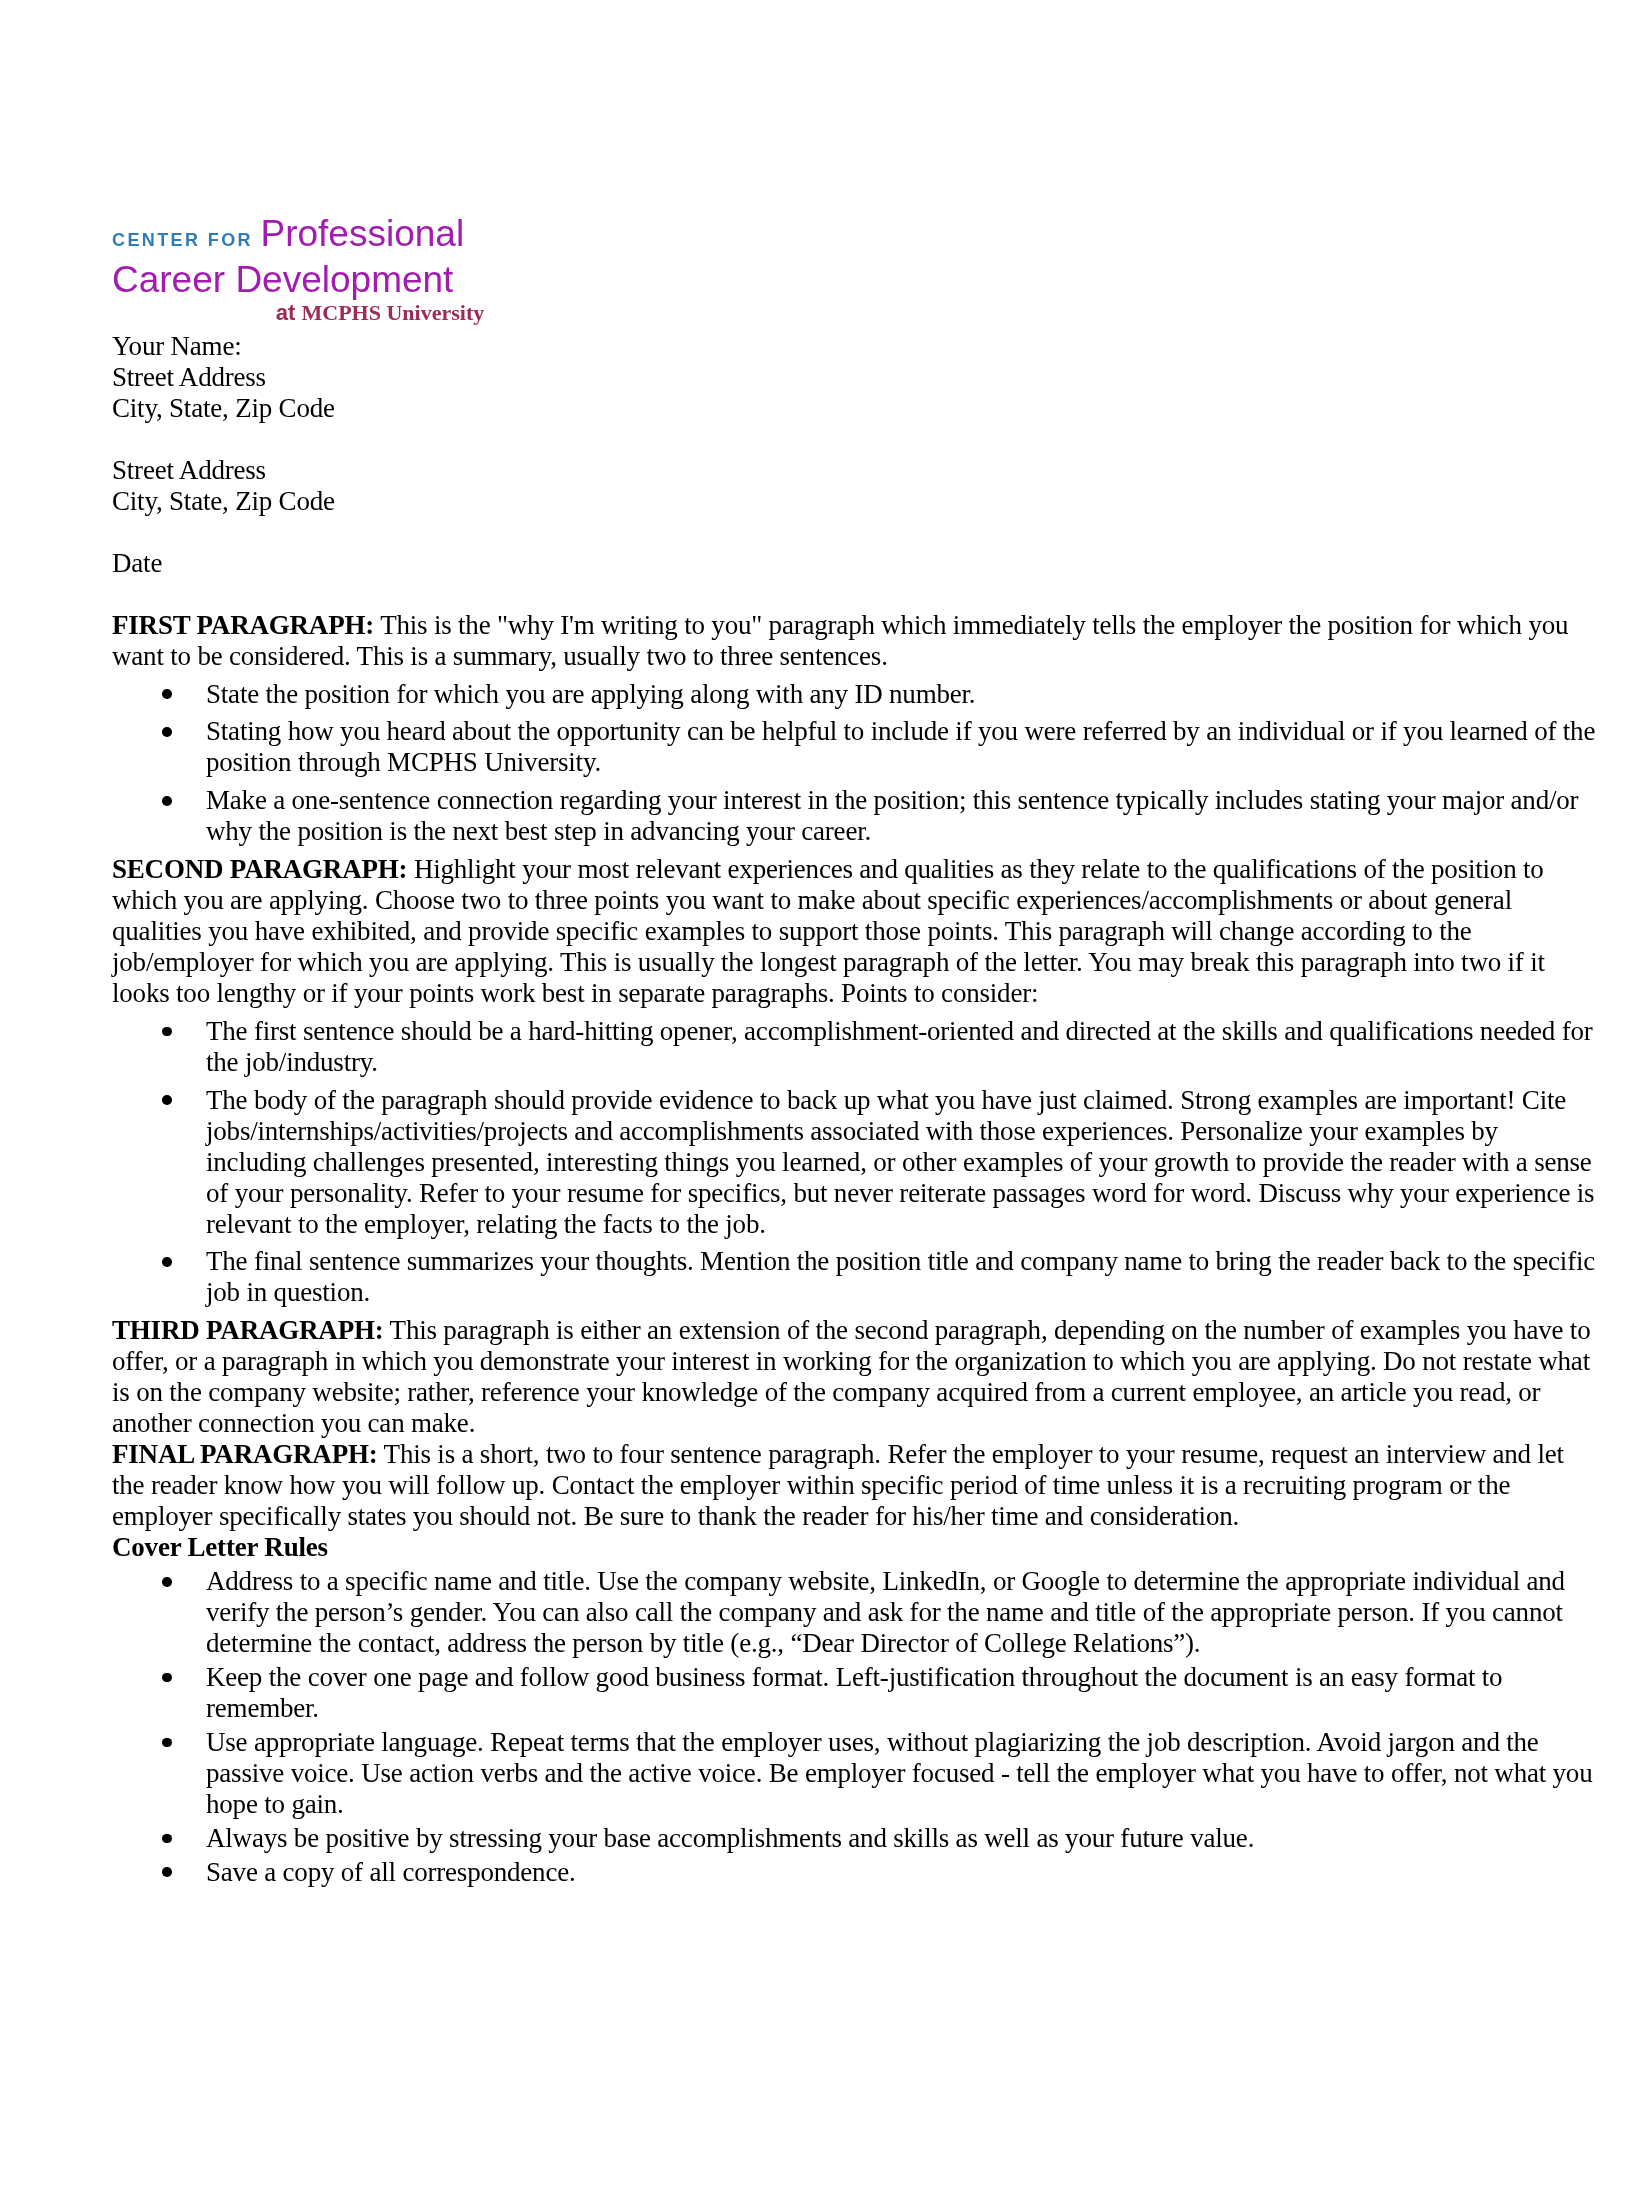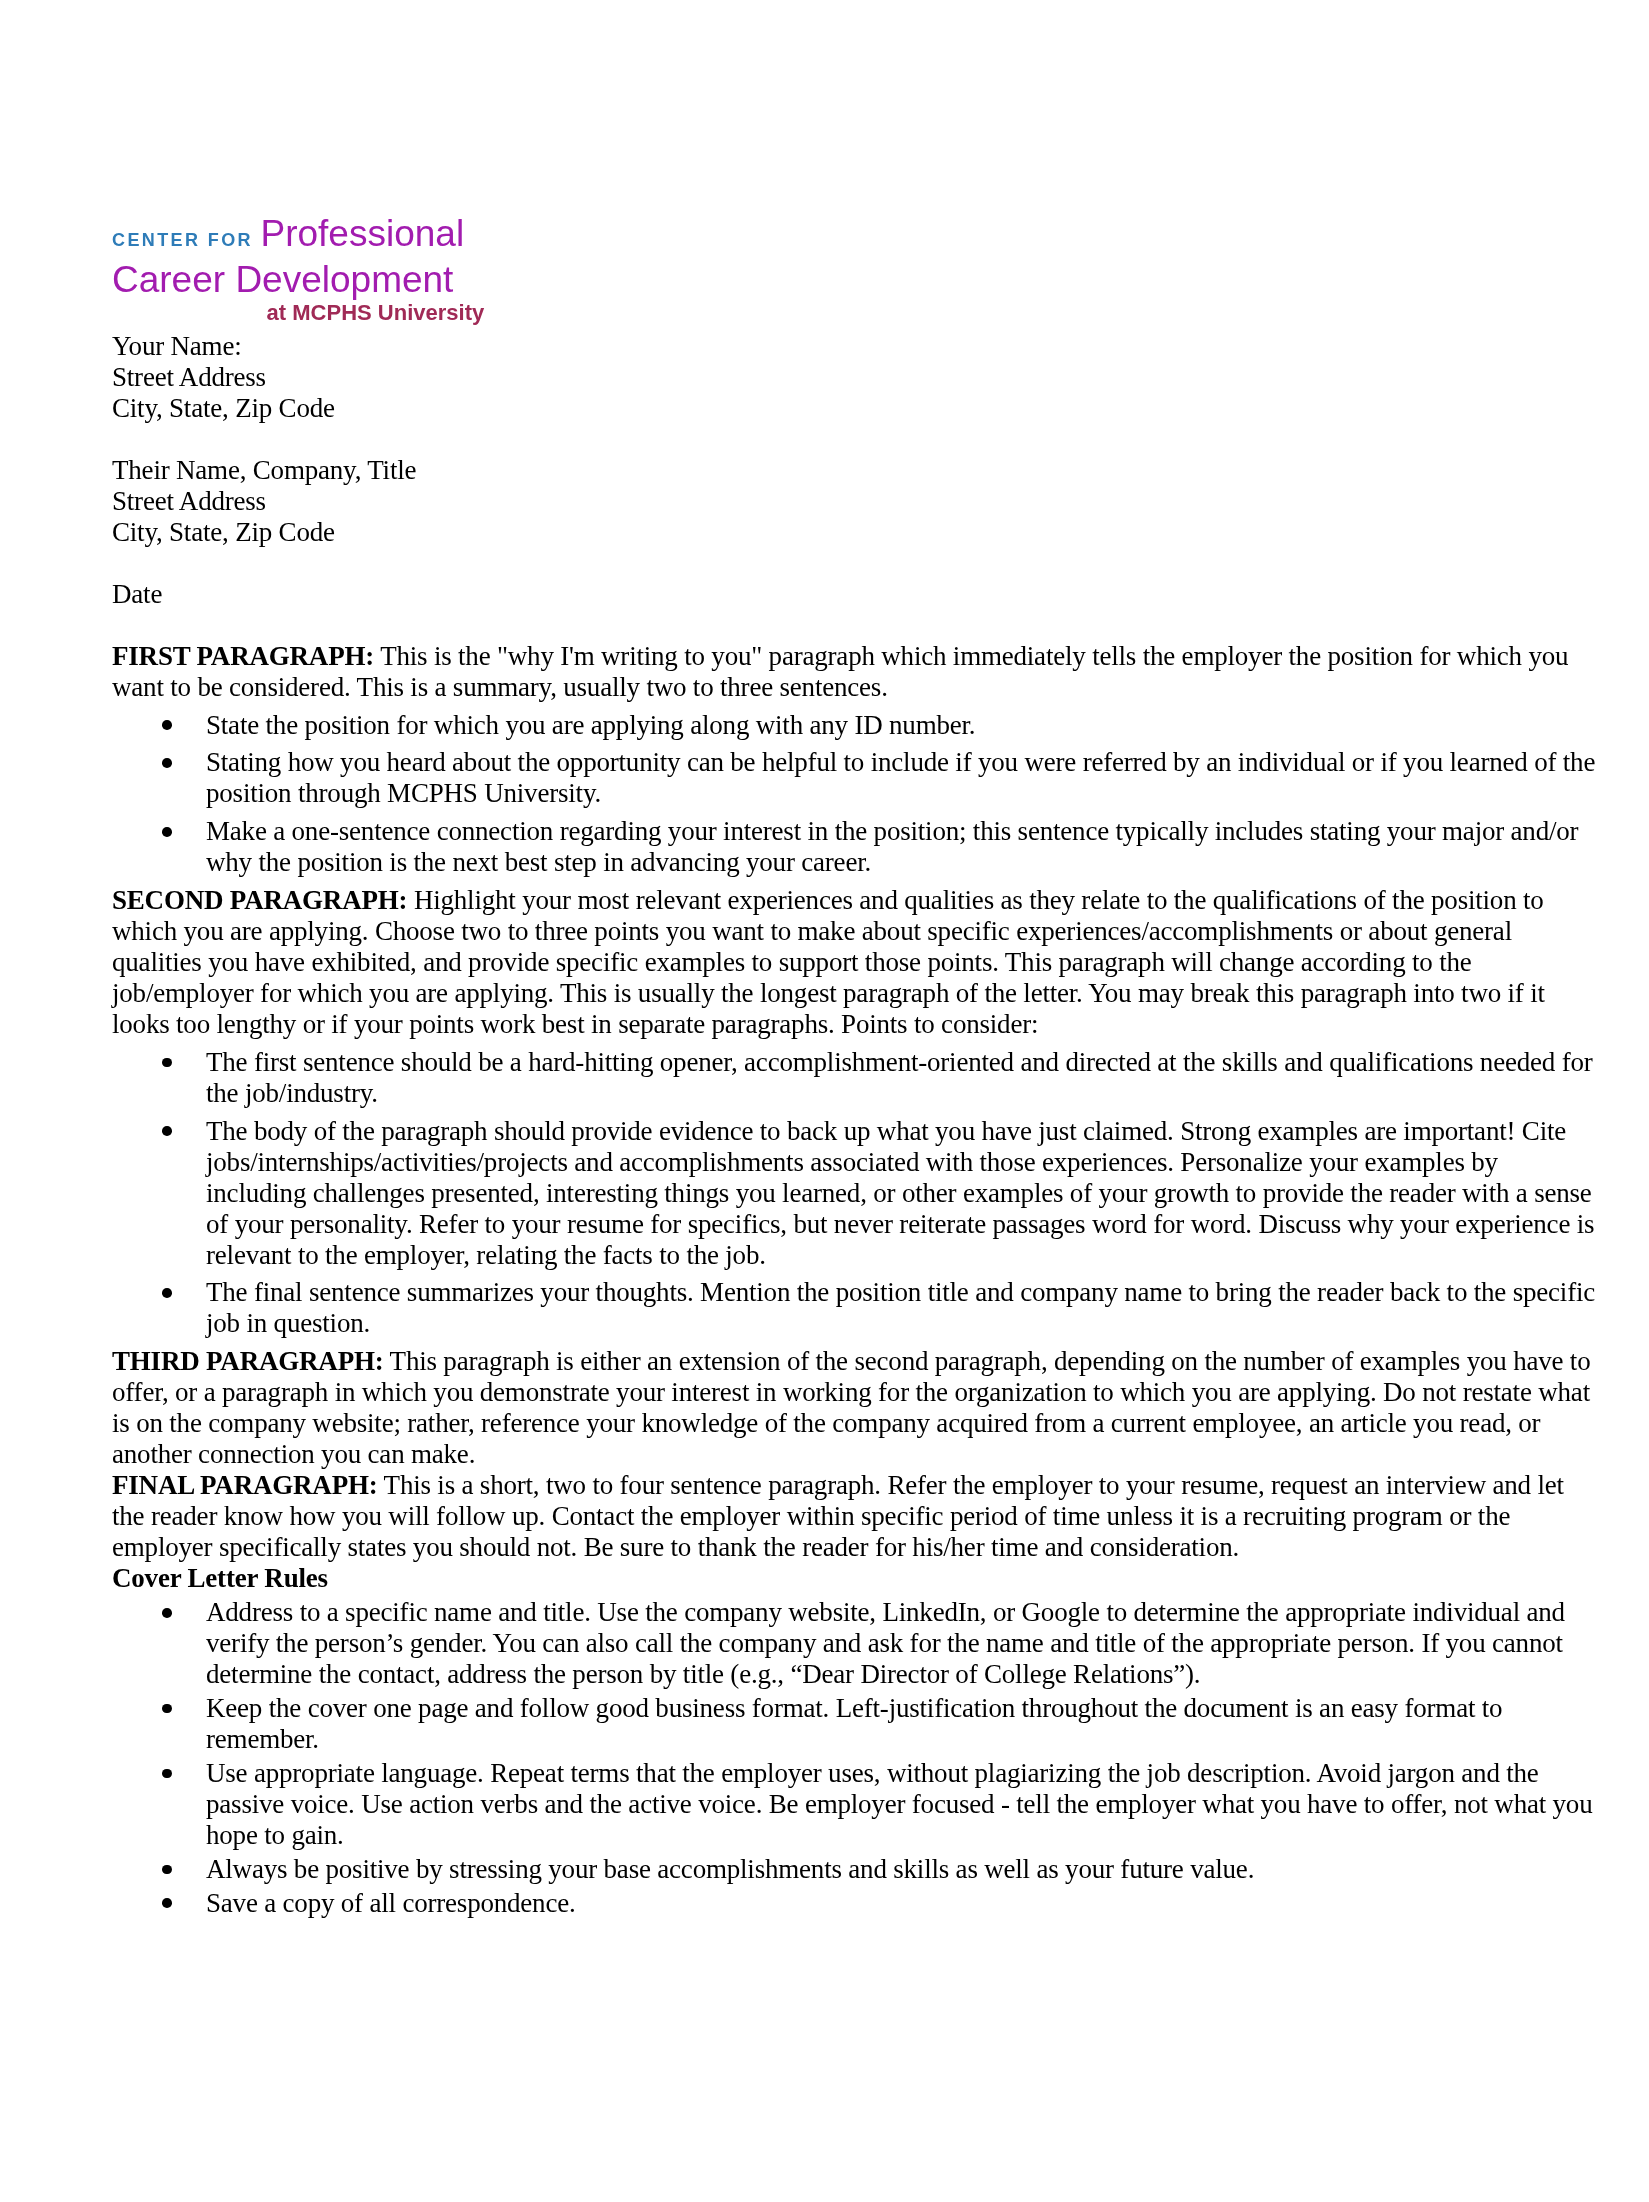--- a/index.html
+++ b/index.html
@@ -15,21 +15,21 @@
   .content{position:absolute;left:112px;top:215px;width:1487px;}
 
   
   .logo{font-family:"Liberation Sans","DejaVu Sans",sans-serif;width:378px;margin-bottom:4.9px;letter-spacing:0;}
   .logo-line1{white-space:nowrap;line-height:37px;}
   .logo-centerfor{color:#2e7cb8;font-weight:bold;font-size:18px;letter-spacing:2.4px;}
   .logo-big{color:#a21caf;font-size:37px;font-weight:normal;}
   .logo-line2{line-height:41px;white-space:nowrap;}
   .logo-line3{line-height:26px;text-align:right;color:#a02a56;font-size:22px;padding-right:5.8px;font-weight:bold;}
   .logo-at{font-weight:bold;}
-  .logo-univ{font-weight:bold;}
+  .logo-univ{font-weight:bold;font-family:Liberation Serif, serif;}
 
   
   .addr div{margin:0;}
   .block-gap{height:31px;}
   p.para{margin:0;}
   .lead{font-weight:bold;}
   .intro{font-weight:bold;font-style:italic;padding-left:6.8px;}
   .rules-heading{font-weight:bold;}
 
   ul.blist{list-style:none;margin:0;padding:0 0 0 94px;}
@@ -61,21 +61,20 @@
 
     <div class="addr">
       <div>Your Name:</div>
       <div>Street Address</div>
       <div>City, State, Zip Code</div>
     </div>
 
     <div class="block-gap"></div>
 
     <div class="addr">
-      <div>Their Name, Company, Title</div>
       <div>Street Address</div>
       <div>City, State, Zip Code</div>
     </div>
 
     <div class="block-gap"></div>
 
     <div>Date</div>
 
     <div class="block-gap"></div>
 

